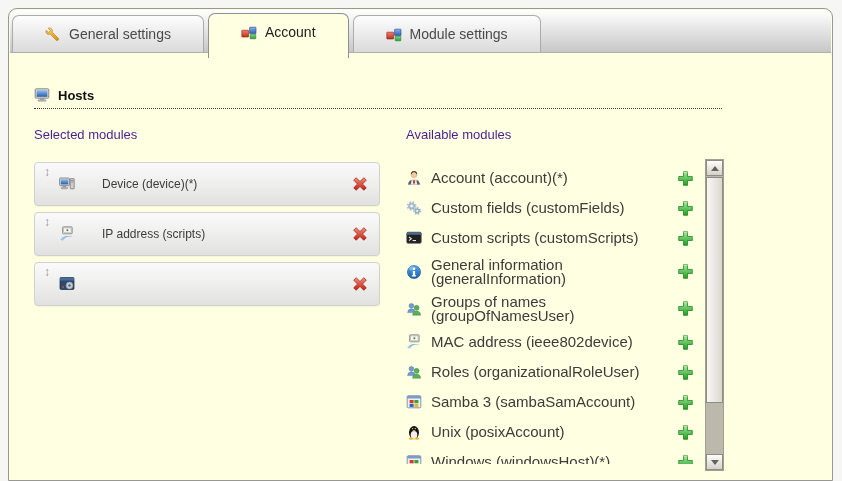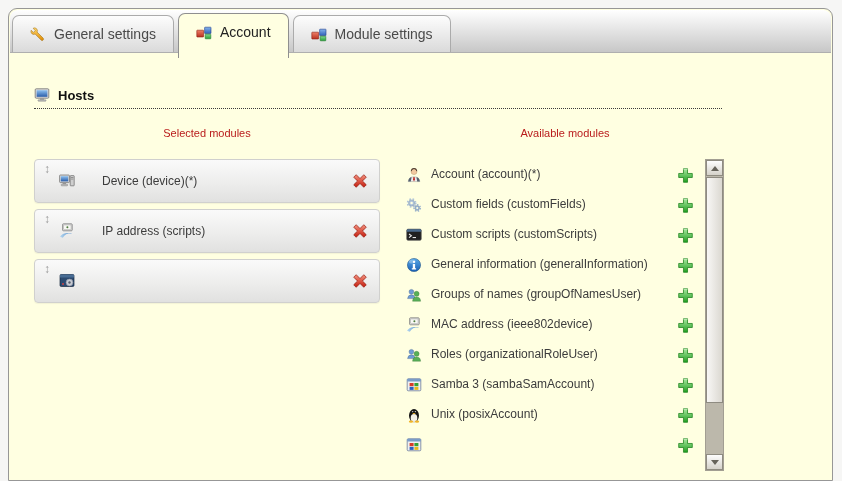--- a/index.html
+++ b/index.html
@@ -22,48 +22,48 @@
     height:43px; margin:1px 1px 0 1px;
     border-radius:8px 8px 0 0;
     background:linear-gradient(#FFFFFF, #C7C7C7);
     border-bottom:1px solid #AFAFAF;
     display:flex; align-items:flex-end;
     padding-left:2px;
     position:relative;
   }
   .tab {
     height:37px; margin-right:4px;
-    padding:0 17px;
+    padding:0 32px;
     display:flex; align-items:center; gap:8px;
     background:linear-gradient(#FDFDFD, #DADADA);
     border:1px solid #ABABAB; border-bottom:none;
     border-radius:7px 7px 0 0;
     font-size:14px; color:#4A4A4A;
     cursor:pointer; white-space:nowrap;
   }
   .tab.active {
     background:#FFFFE1;
     height:45px; margin-bottom:-6px; padding-bottom:8px;
     border-color:#8F8F8F;
     position:relative; z-index:3;
     color:#222;
   }
   
-  .content { padding-left:25px; position:relative;text-align:center; }
+  .content { padding-left:25px; position:relative; }
   .section-header {
     margin-top:34px; width:688px;
     padding-bottom:5px;
     border-bottom:1px dotted #3A3A3A;
     display:flex; align-items:center; gap:8px;
     font-weight:bold; font-size:13px; color:#101010;
   }
   .columns { display:flex; margin-top:18px; }
   .left-col  { width:346px; }
   .right-col { width:318px; margin-left:26px; position:relative; }
-  .col-heading { font-size:11px; color:#b91c1c; }
+  .col-heading { font-size:13px; color:#4c1d95; }
 
   
   .selected-list { margin-top:20px; }
   .selected-row {
     position:relative; height:44px; margin-bottom:6px;
     background:linear-gradient(#FAFAFA, #EDEDEC 55%, #E1E1E0);
     border:1px solid #D0D0CE; border-radius:4px;
     display:flex; align-items:center;
     box-shadow:0 1px 1px rgba(0,0,0,0.05);
     cursor:move;
@@ -84,21 +84,21 @@
   .available-list {
     margin-top:19px; padding-top:7px;
     width:292px; height:303px; overflow:hidden;
   }
   .avail-row {
     display:flex; align-items:center;
     min-height:20px; margin-bottom:10px;
   }
   .avail-row .mod-icon { flex:0 0 16px; }
   .avail-row .mod-label {
-    margin-left:9px; font-size:12px; line-height:13.5px;
+    margin-left:9px; font-size:15px; line-height:13.5px;
     max-width:228px; color:#3C3C3C;
   }
   .add-btn {
     margin-left:auto; margin-right:4px;
     width:17px; height:17px; padding:0; border:none; background:none; cursor:pointer;
   }
   .add-btn svg { width:17px; height:17px; display:block; }
 
   .i16 { width:16px; height:16px; display:block; }
 
@@ -466,20 +466,21 @@
               <svg viewBox="0 0 16 16">
                   <use href="#sym-plus"></use>
                 </svg>
             </button>
           </div>
 
           <div class="avail-row">
             <svg class="i16 mod-icon">
                 <use href="#sym-windows"></use>
               </svg>
+            <span class="mod-label">Windows (windowsHost)(*)</span>
             <button class="add-btn">
               <svg viewBox="0 0 16 16">
                   <use href="#sym-plus"></use>
                 </svg>
             </button>
           </div>
 
         </div>
 
         <div class="scrollbar">

